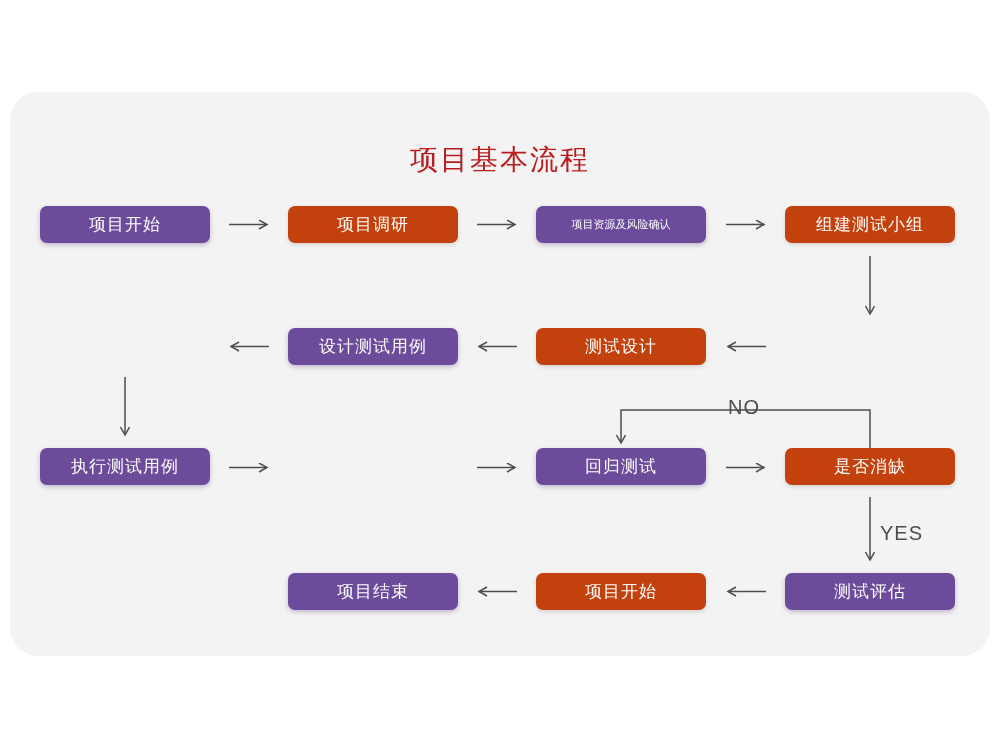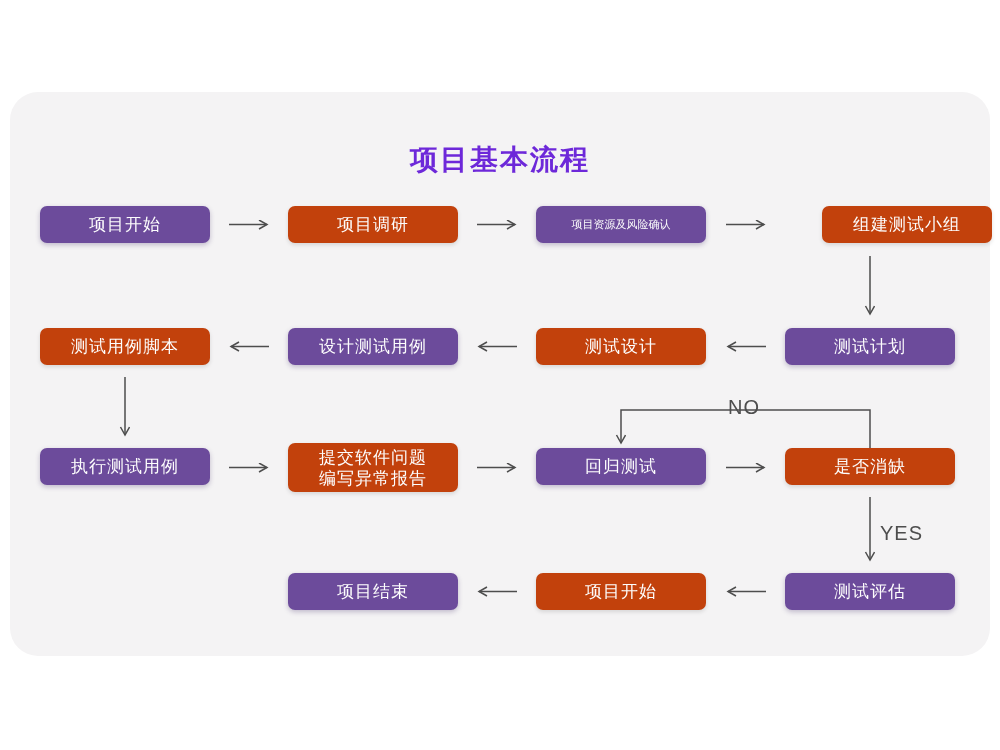--- a/index.html
+++ b/index.html
@@ -24,23 +24,23 @@
     background: #f4f3f4;
     border-radius: 28px;
   }
   .title {
     position: absolute;
     top: 141px;
     left: 0;
     width: 100%;
     text-align: center;
     font-size: 28px;
-    font-weight: 700;
+    font-weight: 400;
     letter-spacing: 2px;
-    color: #6d28d9;
+    color: #b91c1c;
   }
   .node {
     position: absolute;
     width: 170px;
     height: 37px;
     border-radius: 7px;
     display: flex;
     align-items: center;
     justify-content: center;
     text-align: left;
@@ -131,32 +131,26 @@
       <line x1="517" y1="591.5" x2="479" y2="591.5" marker-end="url(#ah)"></line>
     </g>
   </svg>
 
   <div class="edge-label no">NO</div>
   <div class="edge-label yes">YES</div>
 
   <div class="node purple" style="left:40px; top:206px;">项目开始</div>
   <div class="node gray" style="left:288px; top:206px;">项目调研</div>
   <div class="node purple tight" style="left:536px; top:206px;">项目资源及风险确认</div>
-  <div class="node gray" style="left:822px; top:206px;">组建测试小组</div>
+  <div class="node gray" style="left:785px; top:206px;">组建测试小组</div>
 
-  <div class="node gray" style="left:40px; top:328px;">测试用例脚本</div>
   <div class="node purple" style="left:288px; top:328px;">设计测试用例</div>
   <div class="node gray" style="left:536px; top:328px;">测试设计</div>
-  <div class="node purple" style="left:785px; top:328px;">测试计划</div>
 
   <div class="node purple" style="left:40px; top:448px;">执行测试用例</div>
-  <div class="node gray tall" style="left:288px; top:443px;">
-    <span>提交软件问题</span>
-    <span>编写异常报告</span>
-  </div>
   <div class="node purple" style="left:536px; top:448px;">回归测试</div>
   <div class="node gray" style="left:785px; top:448px;">是否消缺</div>
 
   <div class="node purple" style="left:288px; top:573px;">项目结束</div>
   <div class="node gray" style="left:536px; top:573px;">项目开始</div>
   <div class="node purple" style="left:785px; top:573px;">测试评估</div>
 
 </div>
 
 </body></html>

